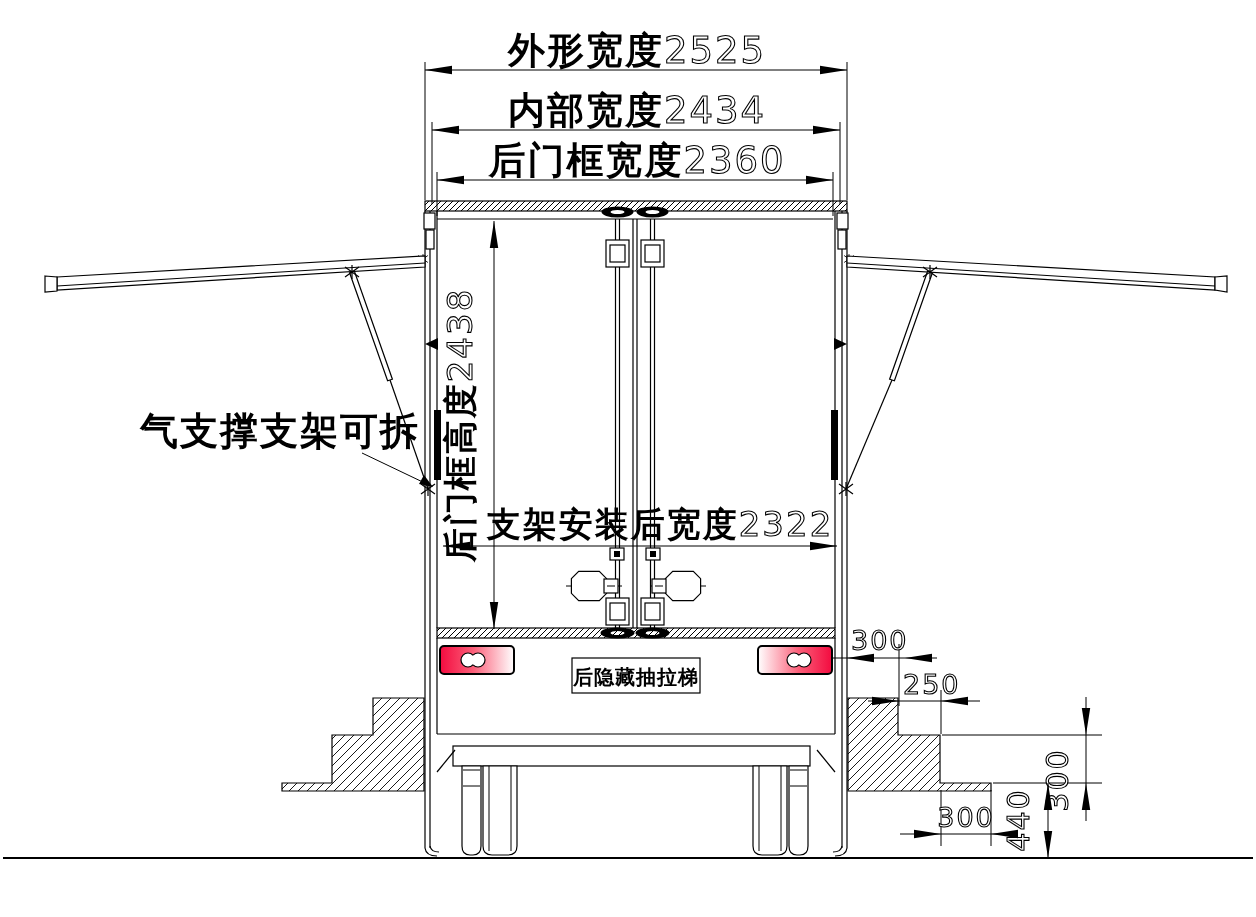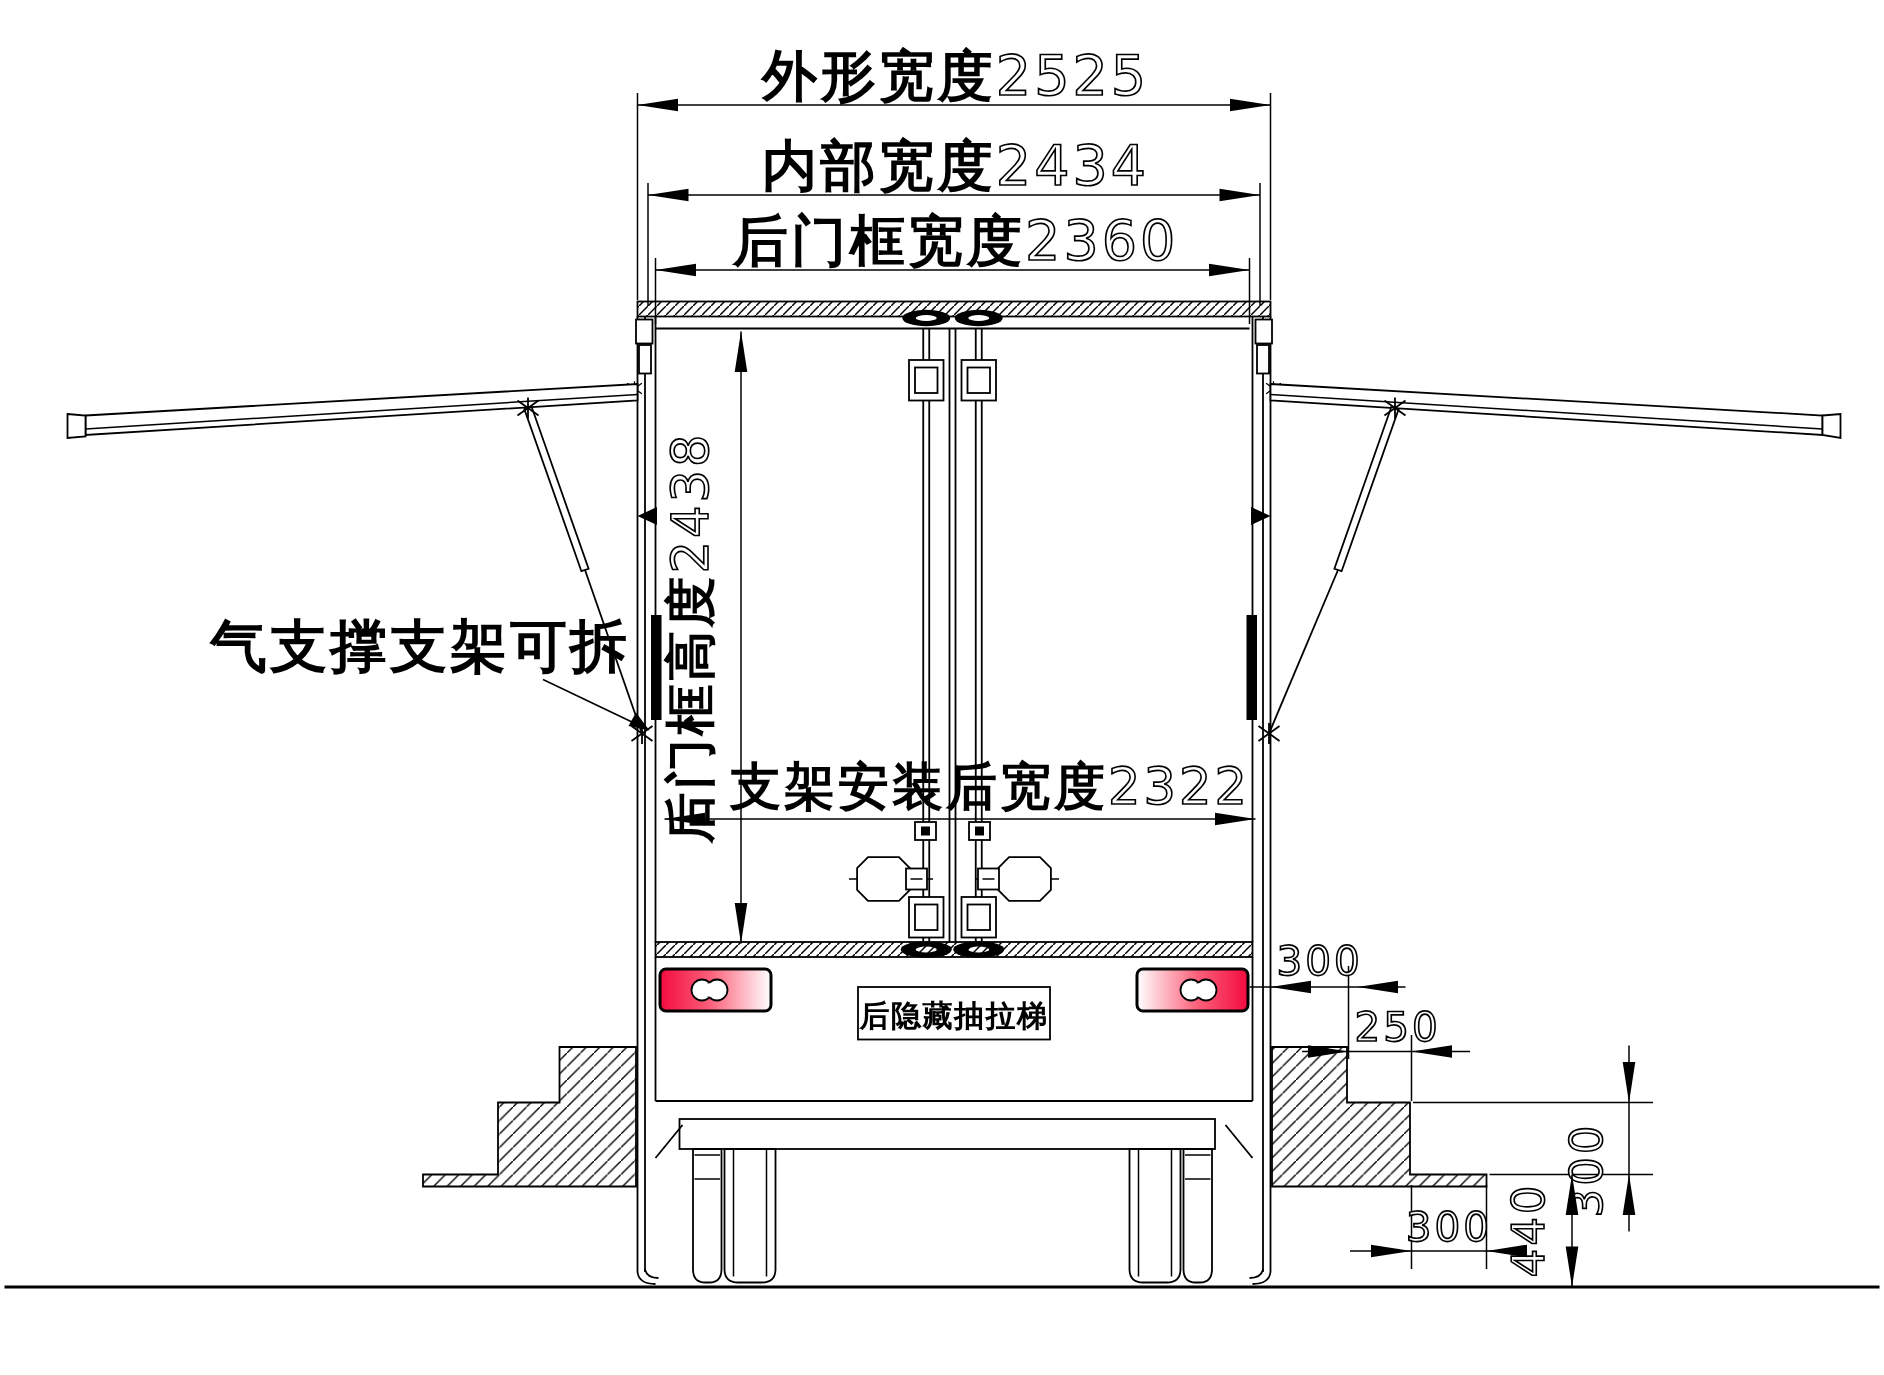--- a/index.html
+++ b/index.html
@@ -1,16 +1,16 @@
 <!DOCTYPE html>
 <html><head>
 <meta charset="utf-8">
 <style>
   html,body{margin:0;padding:0;background:#ffffff;}
-  .stage{width:1256px;height:917px;position:relative;background:#b91c1c;overflow:hidden;}
+  .stage{width:1256px;height:917px;position:relative;background:#fef9c3;overflow:hidden;}
   svg{display:block;}
   .ln{stroke:#000;stroke-width:1.2;fill:none;}
   .lnthin{stroke:#000;stroke-width:1;fill:none;}
   .lnthick{stroke:#000;stroke-width:2;fill:none;}
   .fillw{fill:#fff;stroke:#000;stroke-width:1.2;}
   .solid{fill:#000;stroke:none;}
   text{font-family:"DejaVu Sans","Liberation Sans",sans-serif;}
   .cn{font-weight:700;fill:#000;letter-spacing:2px;}
   .num{font-weight:400;fill:#ffffff;stroke:#000;stroke-width:1.1px;letter-spacing:2px;}
   .t37{font-size:37px;}

